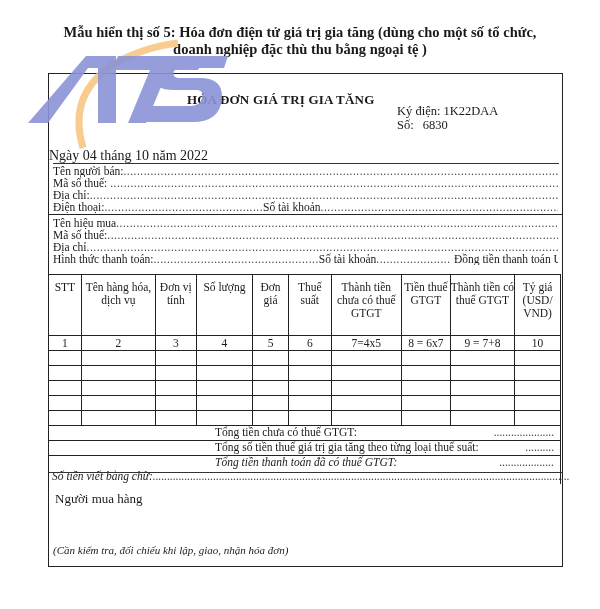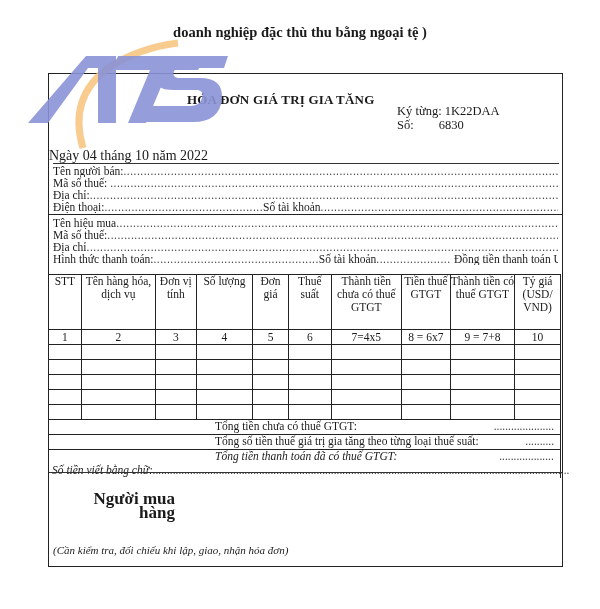--- a/index.html
+++ b/index.html
@@ -14,42 +14,43 @@
     .title { left: 138px; top: 18px; font-weight: bold; font-size: 13px; letter-spacing: 0.2px; }
     .meta { left: 348px; font-size: 12.5px; }
     .date { left: 0; width: 100%; top: 74px; font-size: 14px; }
     .hline { position: absolute; left: 0; width: 100%; border-top: 1px solid #333; }
     .field { position: absolute; left: 4px; width: 505px; font-size: 11.5px; line-height: 12px;
              overflow: hidden; white-space: nowrap; }
     .field .dots { color: #444; letter-spacing: 0.5px; }
     .tbl { position: absolute; left: -1px; top: 200px; border-collapse: collapse; font-size: 11.5px; }
     .tbl td, .tbl th { border: 1px solid #222; padding: 0; text-align: center; vertical-align: top;
                        font-weight: normal; line-height: 13px; }
-    .tbl th { height: 54px; padding-top: 0; }
+    .tbl th { height: 54px; padding-top: 6px; }
     .tbl tr.num td { height: 14px; vertical-align: middle; }
     .tbl tr.blank td { height: 14px; }
     .tbl td.sum { text-align: right; height: 14px; position: relative; }
     .sumlabel { position: absolute; left: 166px; top: 0; }
     .sumdots { position: absolute; right: 6px; top: 0; color: #444; }
-    .sign { position: absolute; font-size: 17px; text-align: right; line-height: 14px; font-weight: bold; }
+    .sign { position: absolute; font-size: 13px; text-align: left; line-height: 14px; }
     .note { position: absolute; left: 4px; top: 470px; font-size: 11px; font-style: italic; }
   </style>
 </head>
 <body>
 
 <div class="caption">
+  <div>Mẫu hiển thị số 5: Hóa đơn điện tử giá trị gia tăng (dùng cho một số tổ chức,</div>
   <div>doanh nghiệp đặc thù thu bằng ngoại tệ )</div>
 </div>
 
 <div class="frame">
   <div class="abs title">HÓA ĐƠN GIÁ TRỊ GIA TĂNG</div>
-  <div class="abs meta" style="top:30px">Ký từng: 1K22DAA</div>
+  <div class="abs meta" style="top:30px">Ký điện: 1K22DAA</div>
   <div class="abs meta" style="top:44px">
     <span>Số:</span>
-    <span style="margin-left:22px">6830</span>
+    <span style="margin-left:6px">6830</span>
   </div>
   <div class="abs date">Ngày 04 tháng 10 năm 2022</div>
   <div class="hline" style="top:89px; left:4px; width:506px;"></div>
 
   <div class="field" style="top:91px"><span>Tên người bán:</span><span class="dots">.......................................................................................................................................................</span></div>
   <div class="field" style="top:103px"><span>Mã số thuế:</span> <span class="dots">.......................................................................................................................................................</span></div>
   <div class="field" style="top:115px"><span>Địa chỉ:</span><span class="dots">..........................................................................................................................................................</span></div>
   <div class="field" style="top:127px"><span>Điện thoại:</span><span class="dots">...............................................</span><span>Số tài khoản</span><span class="dots">...........................................................................................</span></div>
   <div class="hline" style="top:140px; border-top:1.5px solid #222;"></div>
 

